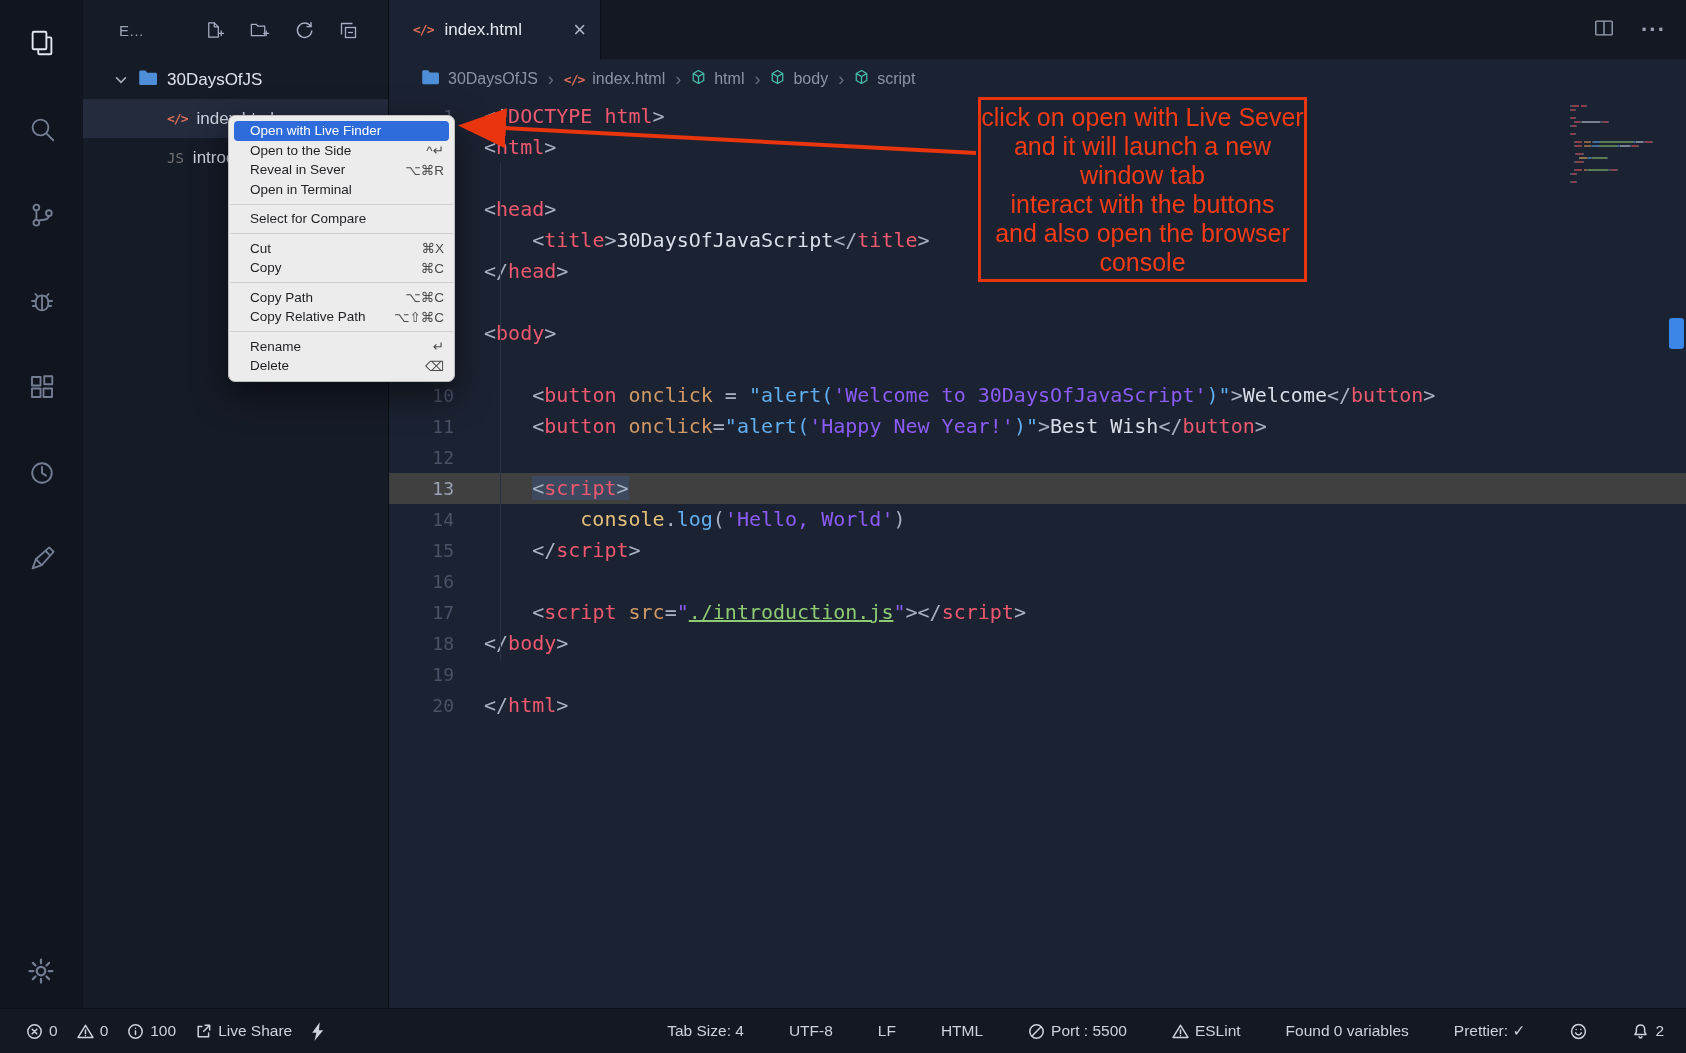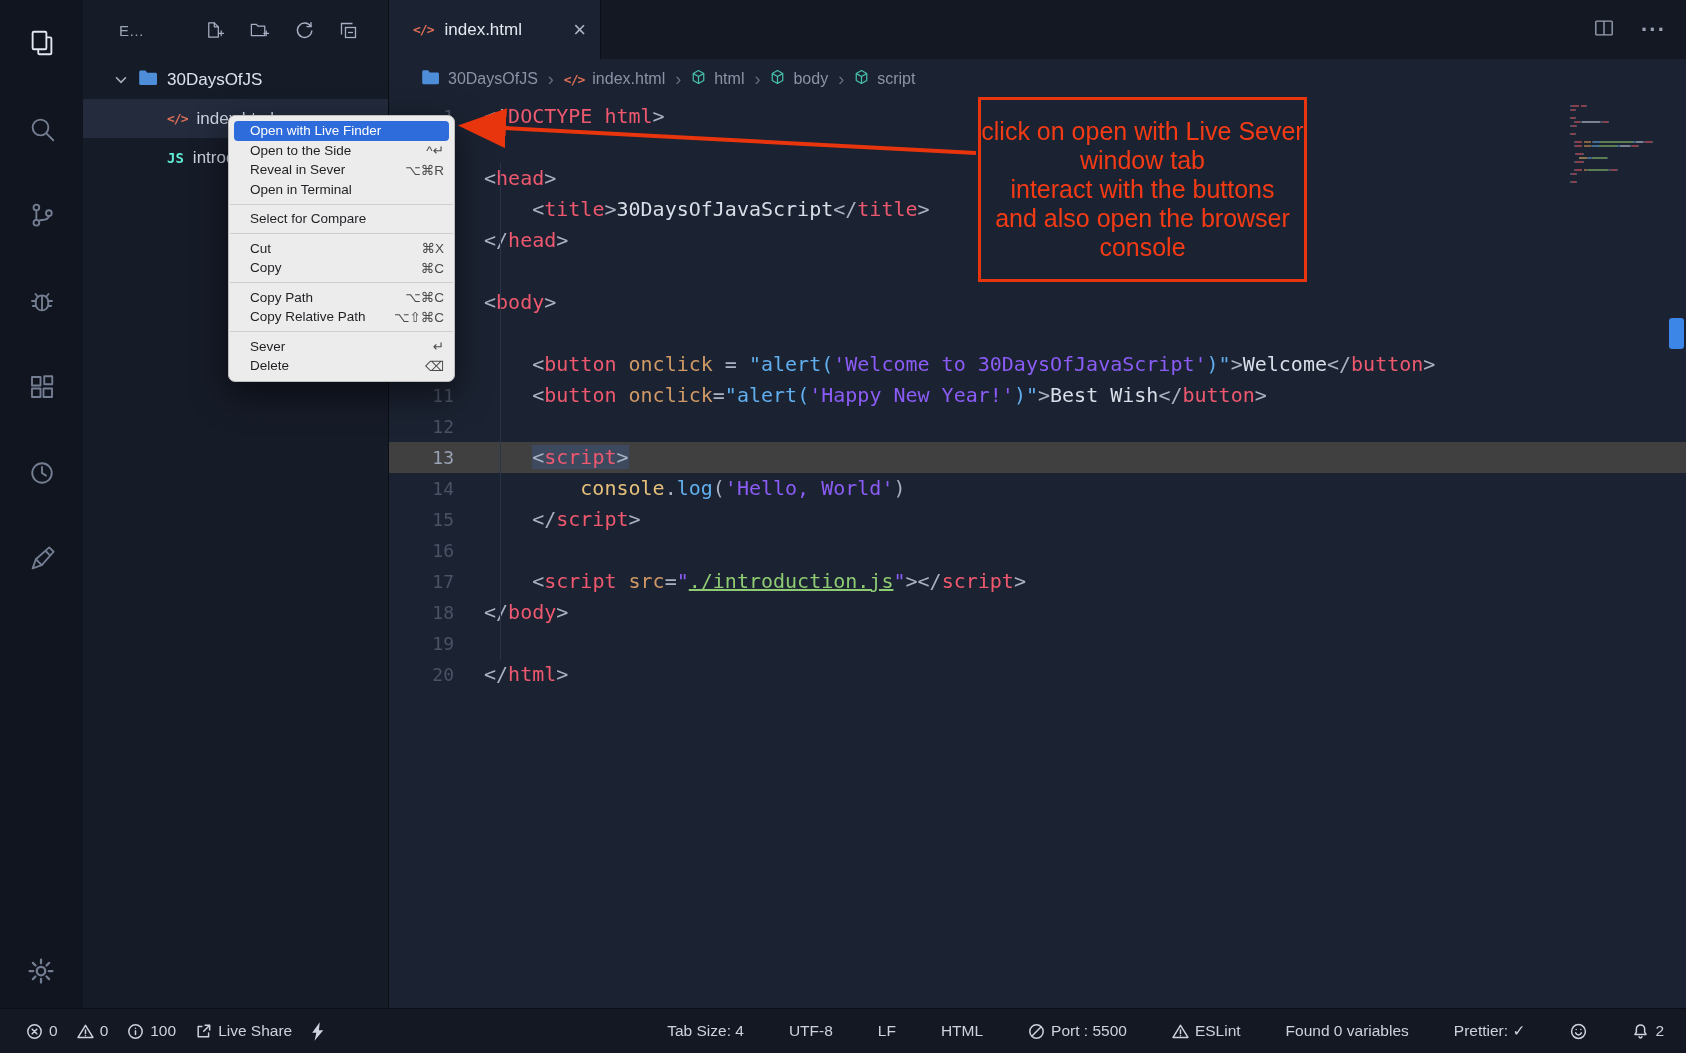--- a/index.html
+++ b/index.html
@@ -17,21 +17,21 @@
   .sidebar{width:306px;background:#161b28;border-right:1px solid #0b0e15;position:relative;flex:none}
   .sb-header{height:60px;display:flex;align-items:center;padding:0 30px 0 36px;color:#9aa4b6}
   .sb-title{font-size:15px;margin-right:auto}
   .sb-actions{display:flex;gap:24px;color:#a7b0c2;align-items:center}
   .sb-actions span{display:flex;cursor:pointer}
   .tree-row{display:flex;align-items:center;height:39px;color:#cdd4e0;font-size:17px;cursor:pointer}
   .folder-row{padding-left:30px;gap:9px;color:#dde3ed}
   .file-row{padding-left:84px;gap:9px}
   .file-row.selected{background:#232b3d}
   .ic-code{color:#df6f57;font-weight:bold;font-size:13px;font-family:"DejaVu Sans Mono",monospace;letter-spacing:-1px}
-  .ic-js{color:#5eead4;font-weight:bold;font-size:14px;font-family:"DejaVu Sans Mono",monospace}
+  .ic-js{color:#737373;font-weight:normal;font-size:14px;font-family:"DejaVu Sans Mono",monospace}
   .chev{display:flex;color:#aab3c2}
 
   
   .editor-col{flex:1;display:flex;flex-direction:column;background:#1b2231;min-width:0}
   .tabbar{height:59px;background:#141823;display:flex;position:relative;flex:none}
   .tab{width:212px;background:#1b2231;display:flex;align-items:center;gap:11px;padding:0 14px 0 24px;border-right:1px solid #0b0e15;cursor:pointer}
   .tab-label{color:#e4e8f0;font-size:17px}
   .tab-close{margin-left:auto;color:#aeb6c4;font-size:22px;line-height:1;cursor:pointer}
   .tabbar-actions{position:absolute;right:20px;top:0;height:59px;display:flex;align-items:center;gap:26px;color:#9aa3b4}
   .tabbar-actions .dots{font-size:22px;font-weight:bold;letter-spacing:1px;cursor:pointer}
@@ -252,20 +252,21 @@
                 <path d="M2.6 4.9L8 8l5.4-3.1"></path>
                 <path d="M8 8v7.2"></path>
               </svg></span>
             <span>script</span>
           </span>
         </div>
       <div class="code-area">
         <div class="indent-guide"></div>
         <div id="code-lines">
             <div class="code-line"><span class="ln">1</span><span class="lc"><span class="c-p">&lt;!</span><span class="c-tag">DOCTYPE</span><span class="c-p"> </span><span class="c-tag">html</span><span class="c-p">&gt;</span></span></div>
+            <div class="code-line"><span class="ln">2</span><span class="lc"><span class="c-p">&lt;</span><span class="c-tag">html</span><span class="c-p">&gt;</span></span></div>
             <div class="code-line"><span class="ln">3</span><span class="lc"></span></div>
             <div class="code-line"><span class="ln">4</span><span class="lc"><span class="c-p">&lt;</span><span class="c-tag">head</span><span class="c-p">&gt;</span></span></div>
             <div class="code-line"><span class="ln">5</span><span class="lc"><span class="c-p">    &lt;</span><span class="c-tag">title</span><span class="c-p">&gt;</span><span class="c-txt">30DaysOfJavaScript</span><span class="c-p">&lt;/</span><span class="c-tag">title</span><span class="c-p">&gt;</span></span></div>
             <div class="code-line"><span class="ln">6</span><span class="lc"><span class="c-p">&lt;/</span><span class="c-tag">head</span><span class="c-p">&gt;</span></span></div>
             <div class="code-line"><span class="ln">7</span><span class="lc"></span></div>
             <div class="code-line"><span class="ln">8</span><span class="lc"><span class="c-p">&lt;</span><span class="c-tag">body</span><span class="c-p">&gt;</span></span></div>
             <div class="code-line"><span class="ln">9</span><span class="lc"></span></div>
             <div class="code-line"><span class="ln">10</span><span class="lc"><span class="c-p">    &lt;</span><span class="c-tag">button</span><span class="c-p"> </span><span class="c-attr">onclick</span><span class="c-p"> = </span><span class="c-fn">"</span><span class="c-fn">alert</span><span class="c-fn">(</span><span class="c-str">'Welcome to 30DaysOfJavaScript'</span><span class="c-fn">)</span><span class="c-fn">"</span><span class="c-p">&gt;</span><span class="c-txt">Welcome</span><span class="c-p">&lt;/</span><span class="c-tag">button</span><span class="c-p">&gt;</span></span></div>
             <div class="code-line"><span class="ln">11</span><span class="lc"><span class="c-p">    &lt;</span><span class="c-tag">button</span><span class="c-p"> </span><span class="c-attr">onclick</span><span class="c-p">=</span><span class="c-fn">"</span><span class="c-fn">alert</span><span class="c-fn">(</span><span class="c-str">'Happy New Year!'</span><span class="c-fn">)</span><span class="c-fn">"</span><span class="c-p">&gt;</span><span class="c-txt">Best Wish</span><span class="c-p">&lt;/</span><span class="c-tag">button</span><span class="c-p">&gt;</span></span></div>
             <div class="code-line"><span class="ln">12</span><span class="lc"></span></div>
@@ -439,31 +440,32 @@
       <div class="menu-item">
         <span class="lab">Copy Path</span>
         <span class="sc">⌥⌘C</span>
       </div>
       <div class="menu-item">
         <span class="lab">Copy Relative Path</span>
         <span class="sc">⌥⇧⌘C</span>
       </div>
       <div class="menu-sep"></div>
       <div class="menu-item">
-        <span class="lab">Sever</span>
+        <span class="lab">Rename</span>
         <span class="sc">↵</span>
       </div>
       <div class="menu-item">
         <span class="lab">Delete</span>
         <span class="sc">⌫</span>
       </div>
     </div>
 
   <div class="callout" id="annotation">
       <div>click on open with Live Sever</div>
+      <div>and it will launch a new</div>
       <div>window tab</div>
       <div>interact with the buttons</div>
       <div>and also open the browser</div>
       <div>console</div>
     </div>
 
   <svg class="arrow-overlay" viewBox="0 0 1686 1053">
     <defs>
       <marker id="ah" markerWidth="12" markerHeight="10" refX="10" refY="5" orient="auto">
         <path d="M0 0L12 5L0 10z" fill="#e8350e"></path>

